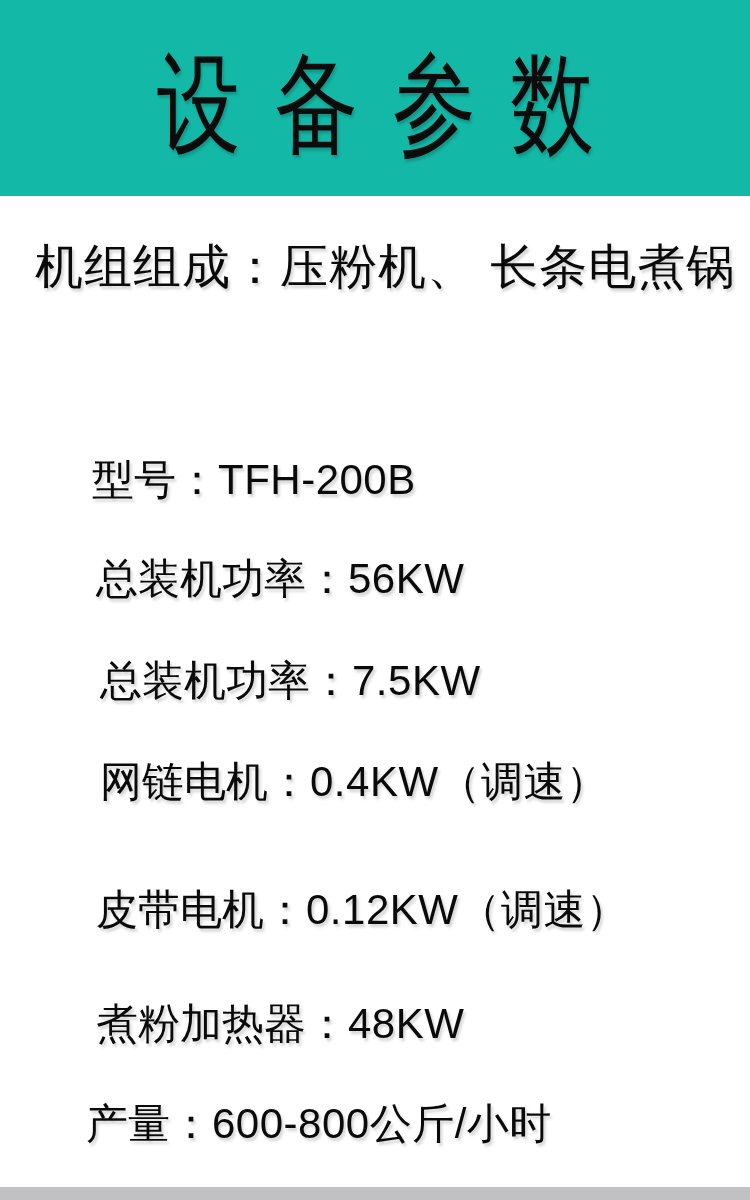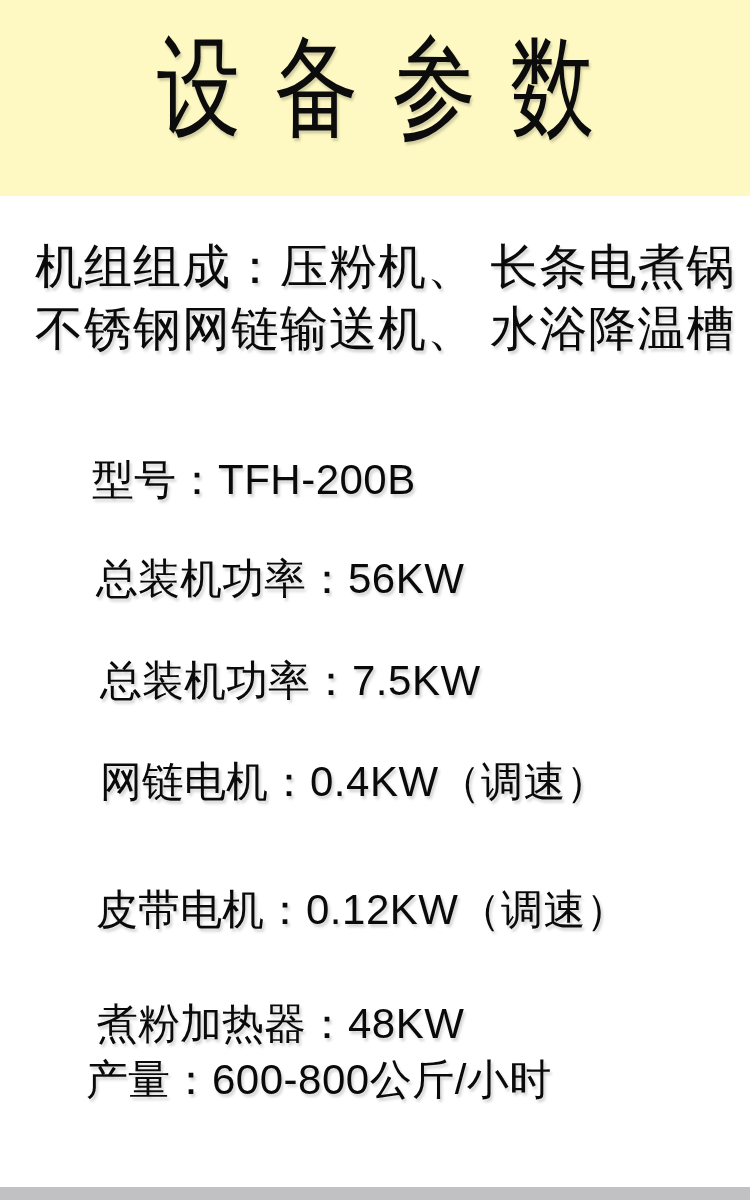--- a/index.html
+++ b/index.html
@@ -11,23 +11,23 @@
     background: #ffffff;
     overflow: hidden;
     font-family: "Liberation Sans", sans-serif;
     color: #0a0a0a;
   }
   
   .banner {
     position: absolute;
     left: 0; top: 0;
     width: 750px; height: 196px;
-    background: #fef9c3;
+    background: #14b8a6;
     display: flex;
-    align-items: flex-start;
+    align-items: center;
     justify-content: center;
   }
   .banner h1 {
     font-size: 110px;
     font-weight: 500;
     letter-spacing: 45px;
     padding-left: 45px;   
     margin-top: 14px;     
     white-space: nowrap;
     transform: scaleX(0.76);
@@ -55,41 +55,40 @@
     white-space: nowrap;
     text-shadow: 2px 3px 3px rgba(0,0,0,0.18);
   }
   .spec-row .value { letter-spacing: 0.5px; }
   .r0 { top: 452px; left: 92px; }
   .r1 { top: 551px; }
   .r2 { top: 653px; left: 100px; }
   .r3 { top: 754px; left: 100px; text-align: center; }
   .r4 { top: 854px; margin-top: 28px; }
   .r5 { top: 948px; margin-top: 48px; }
-  .r6 { top: 1052px; left: 86px; }
+  .r6 { top: 1096px; left: 86px; }
   
   .footer-bar {
     position: absolute;
     left: 0; bottom: 0;
     width: 750px; height: 13px;
     background: #c1c1c3;
   }
 </style>
 </head>
 <body>
 
 <div class="page">
 
   <header class="banner">
     <h1>设备参数</h1>
   </header>
 
   <section class="intro">
     <div>机组组成：压粉机、 长条电煮锅</div>
-    <div>不锈钢网链输送机、 水浴降温槽</div>
   </section>
 
   <section>
 
     <div class="spec-row r0">
       <span class="label">型号</span><span class="colon">：</span><span class="value">TFH-200B</span>
     </div>
 
     <div class="spec-row r1">
       <span class="label">总装机功率</span><span class="colon">：</span><span class="value">56KW</span>

